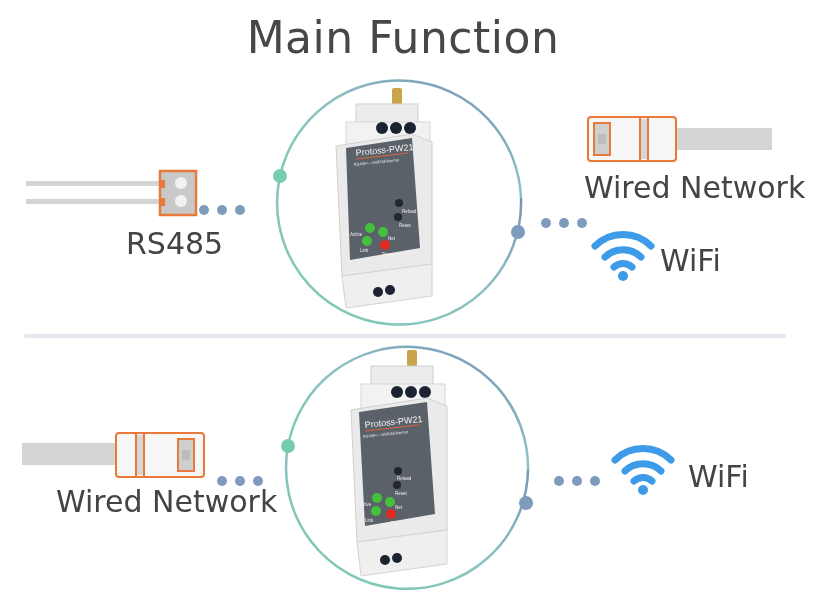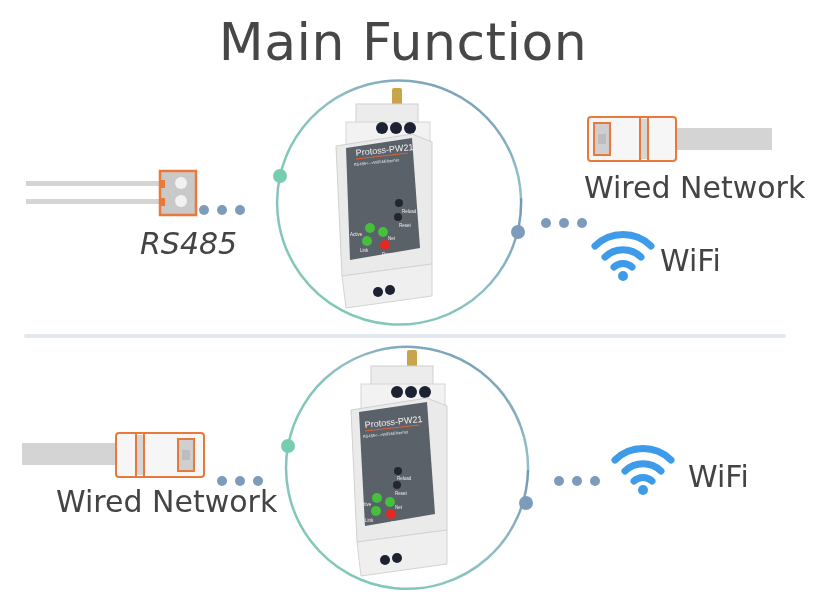--- a/index.html
+++ b/index.html
@@ -1,18 +1,18 @@
 <!DOCTYPE html>
 <html><head>
 <meta charset="utf-8">
 <style>
   html,body{margin:0;padding:0;background:#fff;}
   body{width:822px;height:616px;position:relative;overflow:hidden;font-family:"Liberation Sans","DejaVu Sans",sans-serif;}
   .abs{position:absolute;}
-  .title{left:0;width:806px;top:12px;text-align:center;font-size:52px;color:#474747;font-family:"DejaVu Sans",sans-serif;letter-spacing:0.5px;}
+  .title{left:0;width:806px;top:12px;text-align:center;font-size:44px;color:#474747;font-family:"DejaVu Sans",sans-serif;letter-spacing:0.5px;}
   .label{font-size:30px;color:#444;font-family:"DejaVu Sans",sans-serif;white-space:nowrap;}
   .divider{left:24px;width:762px;top:334px;height:4px;background:#e3e8ee;border-radius:2px;}
   .dots span{display:inline-block;width:10px;height:10px;border-radius:50%;background:#7d9bbb;margin-right:8px;}
   svg{position:absolute;overflow:visible;}
   .device-text{font-family:"Liberation Sans",sans-serif;}
 </style>
 </head>
 <body>
 
 <div class="abs title">Main Function</div>
@@ -36,21 +36,21 @@
   <svg style="left:24px;top:168px;" width="180" height="50">
     <rect x="2" y="13" width="136" height="5" fill="#d4d4d4"></rect>
     <rect x="2" y="31" width="136" height="5" fill="#d4d4d4"></rect>
     <rect x="136" y="3" width="36" height="44" fill="#c9c9c9" stroke="#e8793a" stroke-width="2.5"></rect>
     <rect x="136" y="12" width="5" height="8" fill="#e8793a"></rect>
     <rect x="136" y="30" width="5" height="8" fill="#e8793a"></rect>
     <circle cx="157" cy="15" r="6" fill="#f1f1f1"></circle>
     <circle cx="157" cy="33" r="6" fill="#f1f1f1"></circle>
   </svg>
   <div class="abs dots" style="left:199px;top:201px;"><span></span><span></span><span></span></div>
-  <div class="abs label" style="left:140px;top:226px;font-style:italic;">RS485</div>
+  <div class="abs label" style="left:126px;top:226px;">RS485</div>
 
   <svg style="left:320px;top:86px;" width="130" height="234">
     <rect x="72" y="2" width="10" height="22" fill="#c9a44b" rx="2"></rect>
     <rect x="36" y="18" width="62" height="40" fill="#ececec" stroke="#d0d0d0"></rect>
     <rect x="26" y="36" width="84" height="26" fill="#f2f2f2" stroke="#d6d6d6"></rect>
     <circle cx="62" cy="42" r="6" fill="#1d2233"></circle>
       <circle cx="76" cy="42" r="6" fill="#1d2233"></circle>
       <circle cx="90" cy="42" r="6" fill="#1d2233"></circle>
     <path d="M 16 60 L 92 48 L 112 56 L 112 178 L 22 190 Z" fill="#eaeaea" stroke="#d0d0d0"></path>
     <path d="M 26 62 L 92 52 L 100 162 L 30 174 Z" fill="#5b6169"></path>

